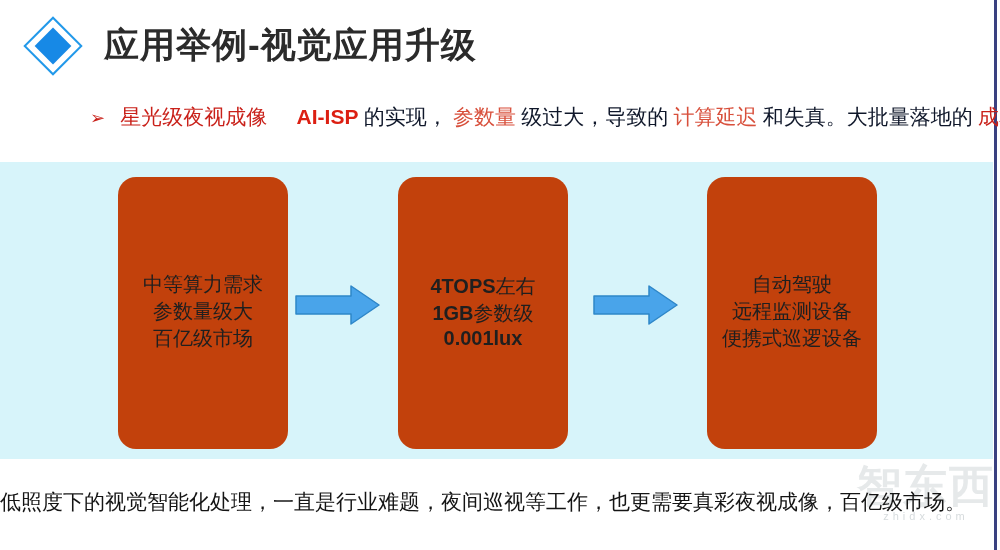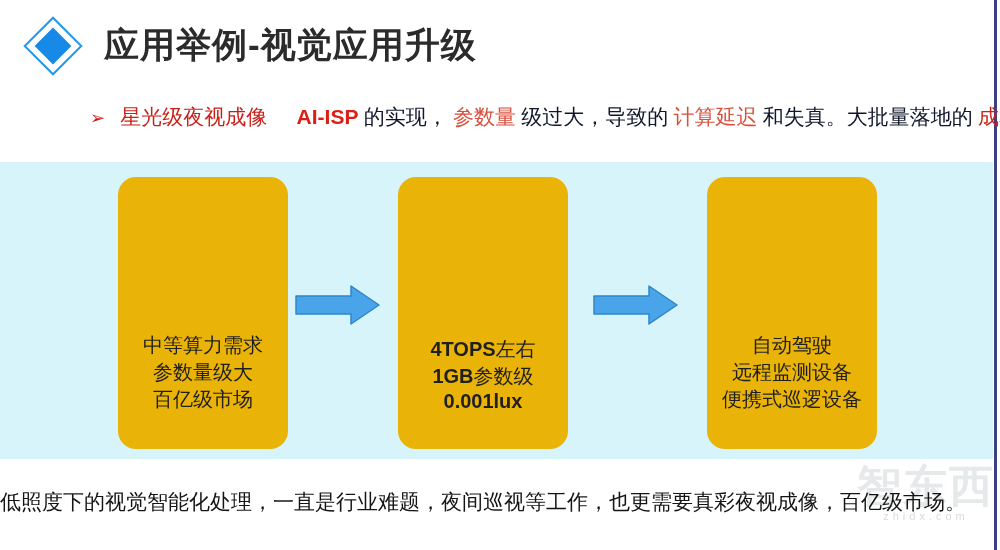--- a/index.html
+++ b/index.html
@@ -45,22 +45,22 @@
   .seg-bold-red { color: #DC1F12; font-weight: 700; font-family: "Liberation Sans", sans-serif; margin-left: 24px; }
   .seg-black  { color: #0f172a; text-align: right; }
   .seg-soft-red { color: #D8503C; }
   
   .band {
     position: absolute; left: 0; top: 162px; width: 993px; height: 297px;
     background: #D7F4FA;
   }
   .card {
     position: absolute; top: 15px; width: 170px; height: 272px;
-    background: #eab308; border-radius: 18px;
-    display: flex; flex-direction: column; justify-content: flex-end;
+    background: #c2410c; border-radius: 18px;
+    display: flex; flex-direction: column; justify-content: center;
     padding: 32px 6px 36px 6px;
     text-align: center;
   }
   .card-1 { left: 118px; }
   .card-2 { left: 398px; }
   .card-3 { left: 707px; }
   .card-line { font-size: 20px; color: #1F1F1F; white-space: nowrap; }
   .strong { font-family: "Liberation Sans", sans-serif; font-weight: 700; }
   .arrow { position: absolute; top: 123px; width: 85px; height: 40px; }
   .arrow-1 { left: 295px; }

